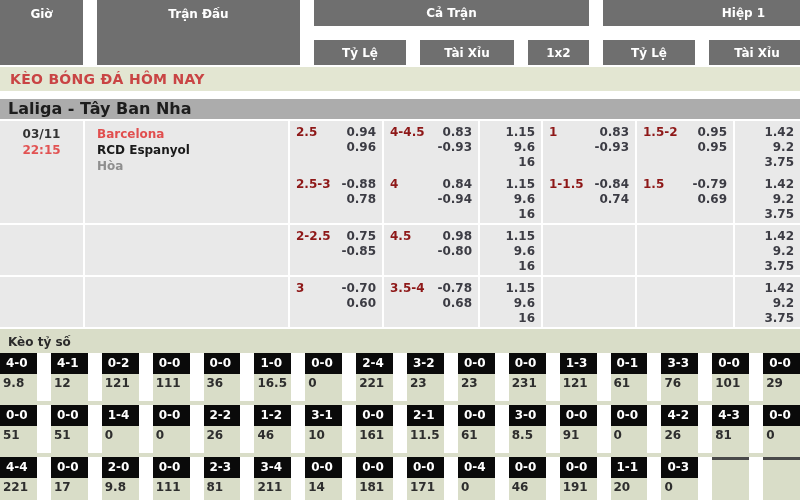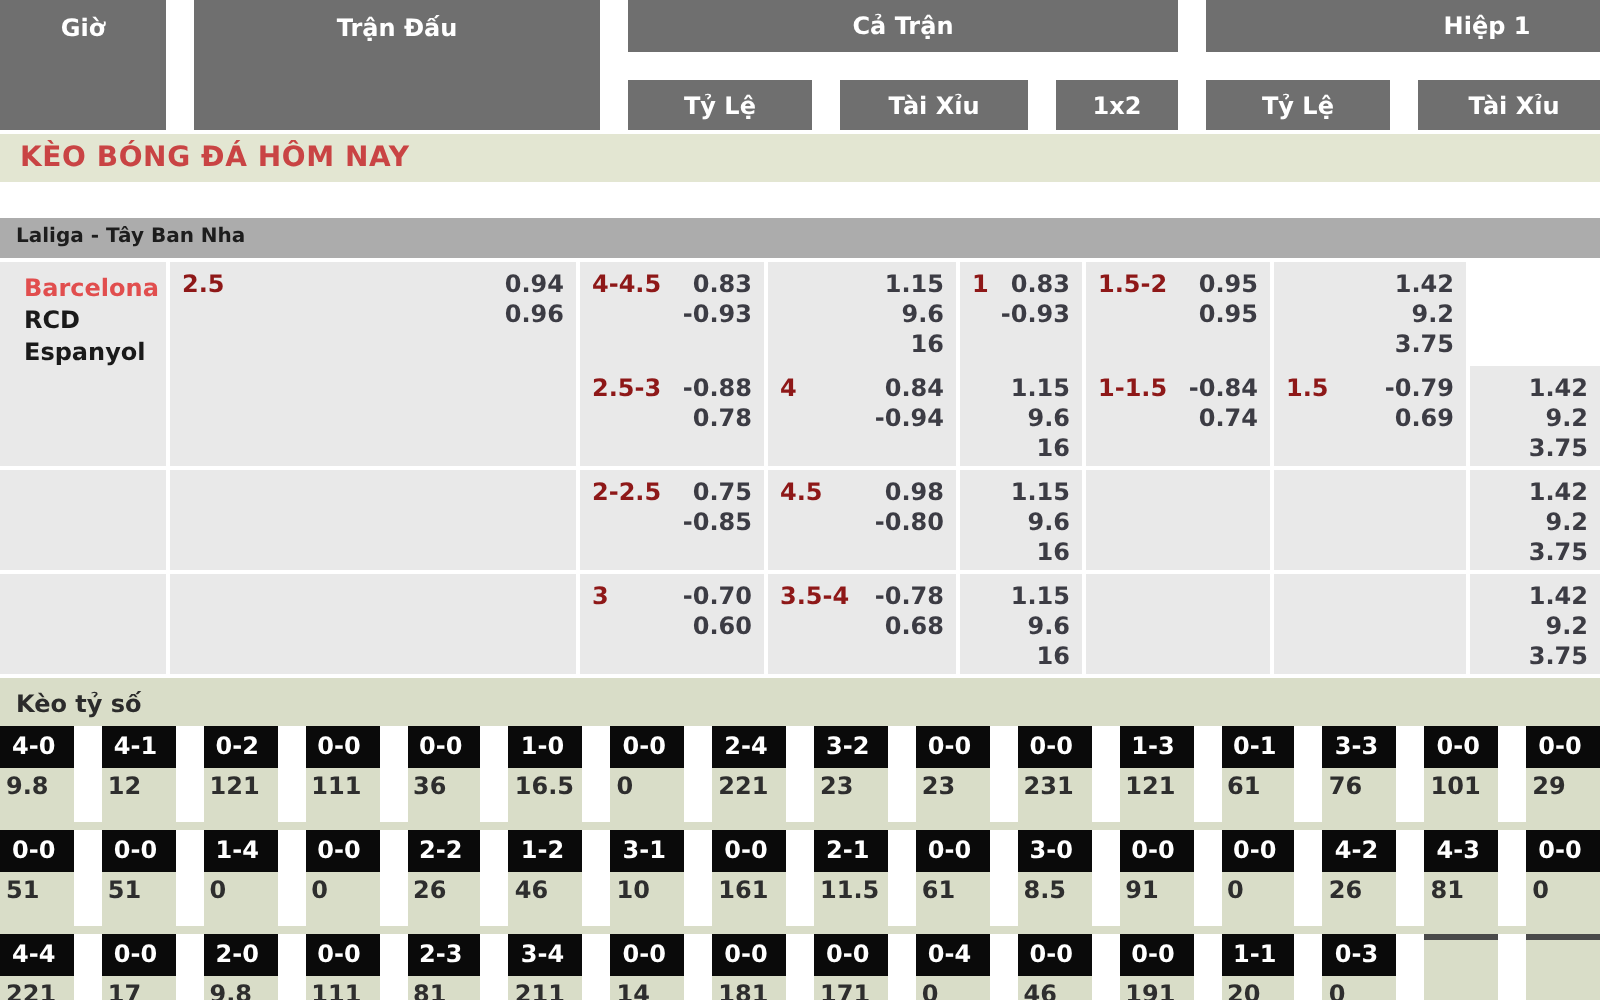--- a/index.html
+++ b/index.html
@@ -26,22 +26,22 @@
   .s1 { grid-column:3; grid-row:2; } .s2 { grid-column:4; grid-row:2; }
   .s3 { grid-column:5; grid-row:2; } .s4 { grid-column:6; grid-row:2; }
   .s5 { grid-column:7; grid-row:2; } .s6 { grid-column:8; grid-row:2; }
   
   .banner {
     height:24px; margin-top:2px; background:#e3e6d2; color:#c94444;
     font-size:14px; font-weight:bold; line-height:24px; padding-left:10px;
     letter-spacing:.3px;
   }
   .league {
-    height:20px; margin-top:18px; background:#acacac; color:#1d1d1d;
-    font-size:10px; font-weight:bold; line-height:20px; padding-left:8px;
+    height:20px; margin-top:8px; background:#acacac; color:#1d1d1d;
+    font-size:16px; font-weight:bold; line-height:20px; padding-left:8px;
   }
   
   .odds-rows { margin-top:2px; display:flex; flex-direction:column; gap:2px; background:#fff; }
   .orow {
     display:grid;
     grid-template-columns:83px 203px 92px 94px 61px 92px 96px 65px;
     column-gap:2px; height:50px;
   }
   .cell { background:#e9e9e9; box-sizing:border-box; }
   .time-cell { text-align:center; padding-top:5px; font-size:12px; font-weight:bold; line-height:16px; }
@@ -94,20 +94,24 @@
     <div class="hc s6">1x2</div>
   </div>
 
   <div class="banner">KÈO BÓNG ĐÁ HÔM NAY</div>
 
   <div class="league">Laliga - Tây Ban Nha</div>
 
   <div class="odds-rows">
 
   <div class="orow">
+      <div class="cell time-cell">
+        <div class="m-date">03/11</div>
+        <div class="m-time">22:15</div>
+      </div>
       <div class="cell match-cell">
         <div class="home">Barcelona</div>
         <div class="away">RCD Espanyol</div>
         <div class="draw">Hòa</div>
       </div>
       <div class="cell odds-cell">
         <span class="line">2.5</span>
         <span class="vals">
           <span>0.94</span>
           <span>0.96</span>

